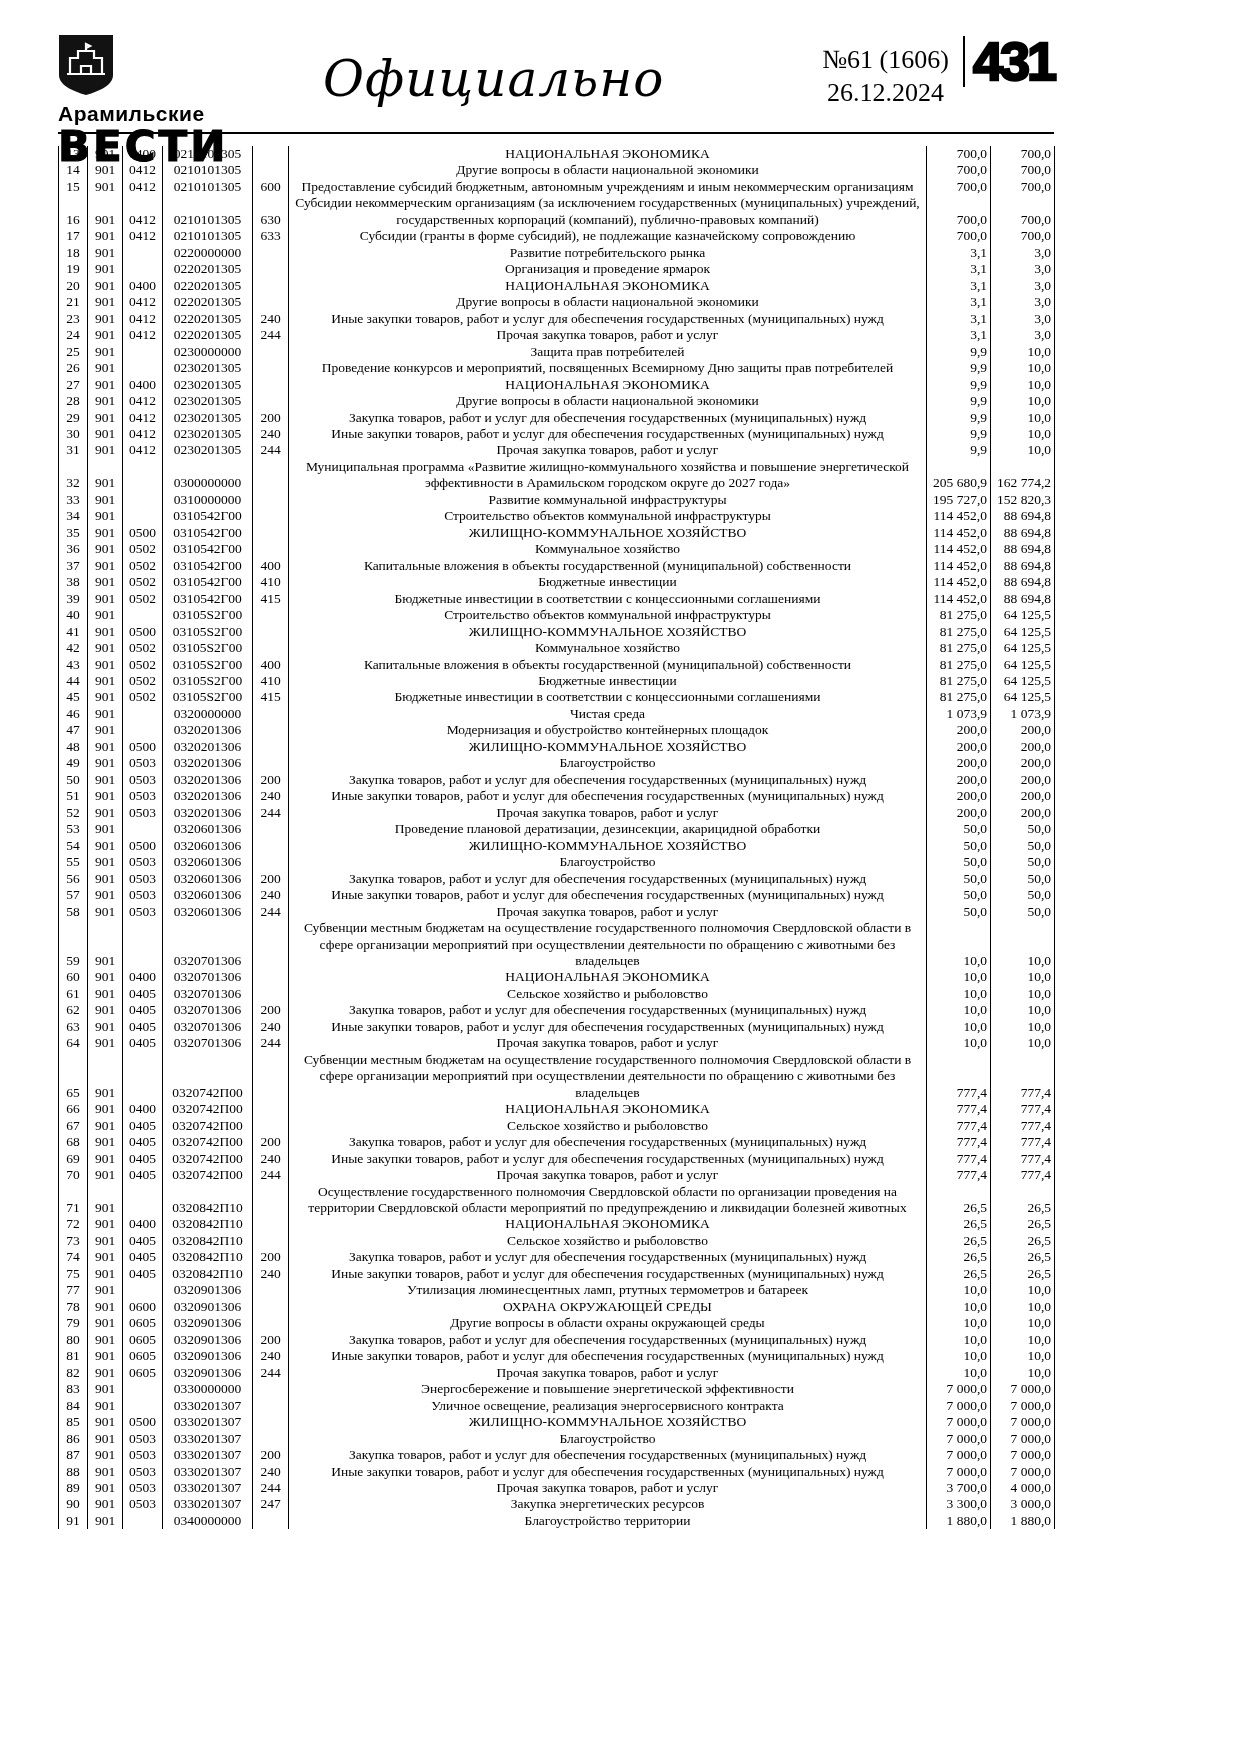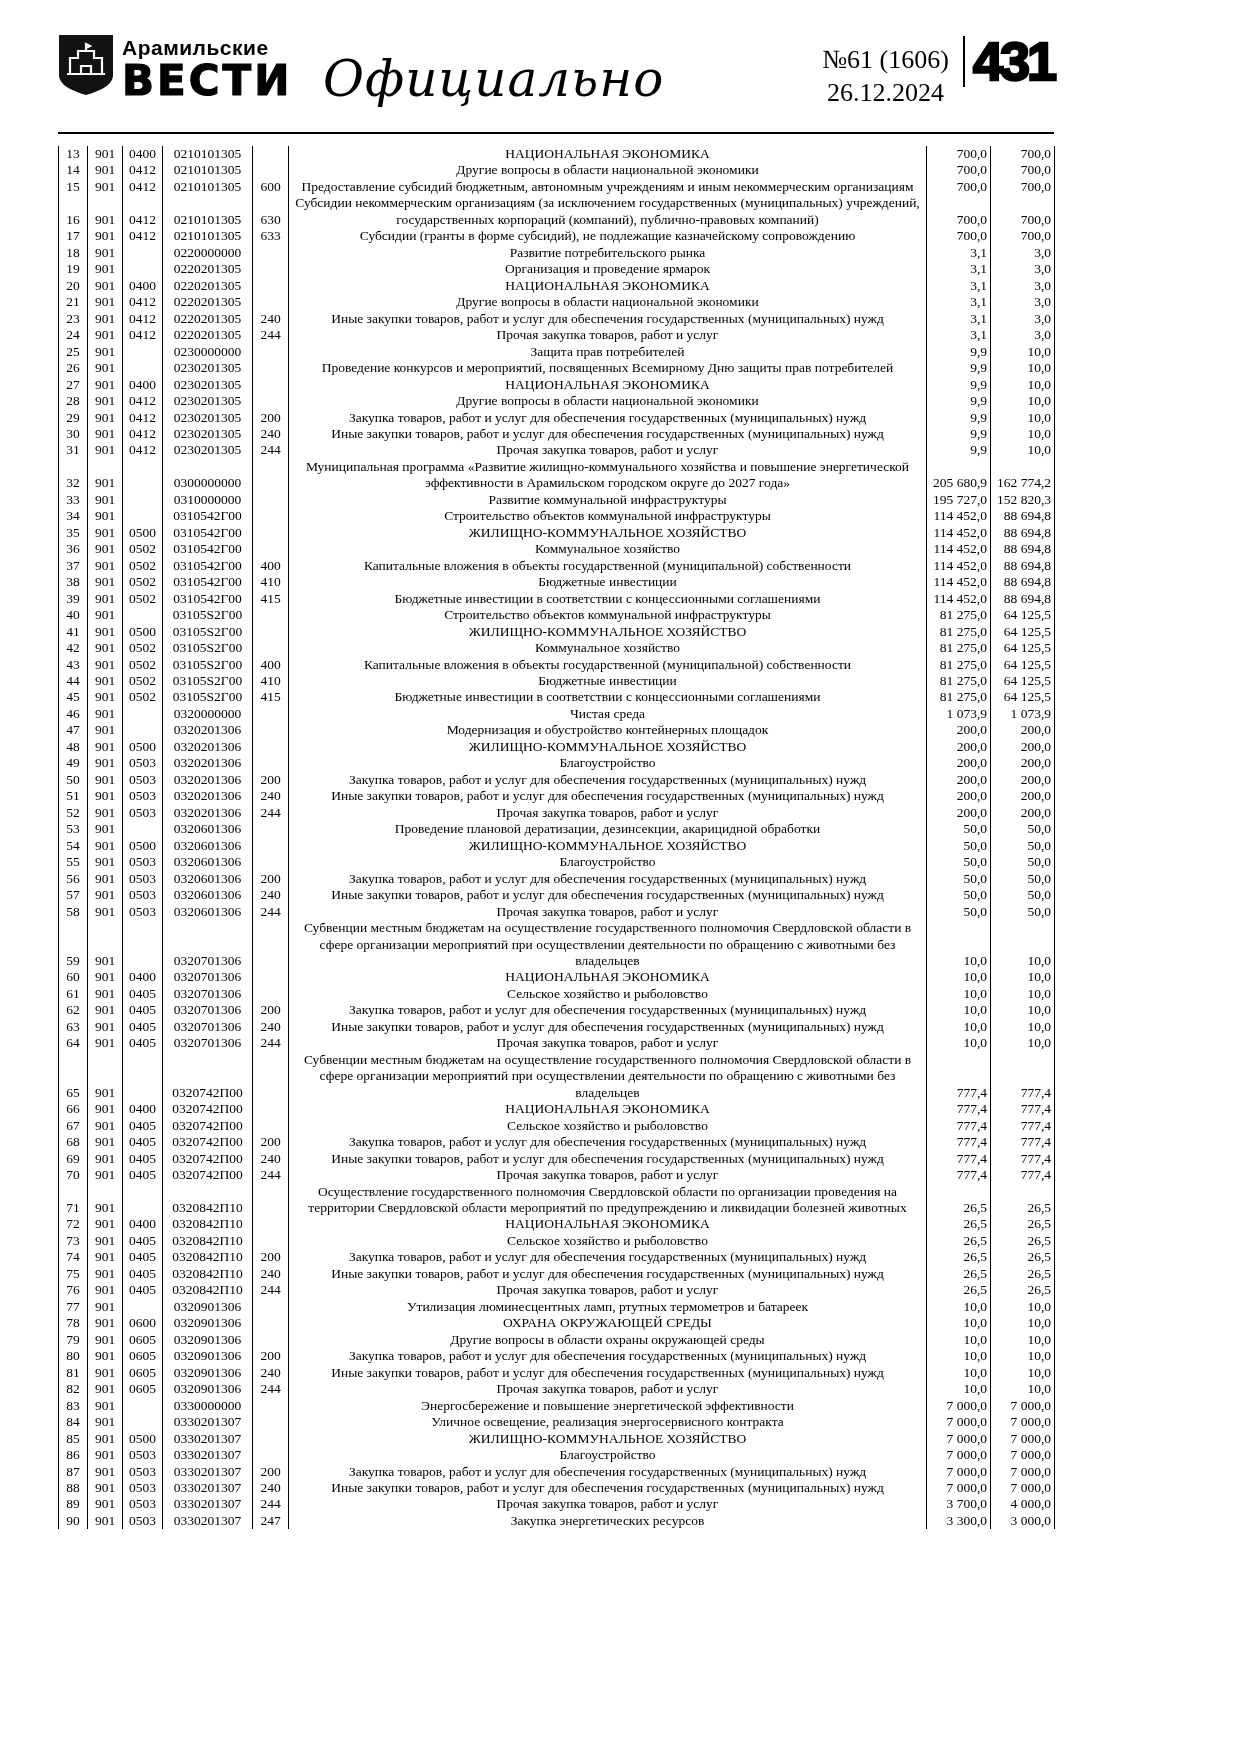--- a/index.html
+++ b/index.html
@@ -13,21 +13,21 @@
   .page { padding:34px 0 0 58px; }
   .content { width:996px; }
 
   
   header {
     display:flex; align-items:flex-start;
     border-bottom:2px solid #000;
     padding-bottom:8px;
     height:100px;
   }
-  .masthead { display:flex; align-items:flex-start; width:265px; }
+  .masthead { display:flex; align-items:flex-start; width:265px;flex-direction:column; }
   .emblem { flex:0 0 auto; margin-right:8px; }
   .logo-text { display:flex; flex-direction:column; padding-top:2px; }
   .np-top {
     font-family:"Liberation Sans","DejaVu Sans",sans-serif;
     font-weight:bold; font-size:21px; letter-spacing:0.5px;
   }
   .np-main {
     font-family:"DejaVu Sans","Liberation Sans",sans-serif;
     font-weight:bold; font-size:42px; line-height:1.0;
     letter-spacing:3px; -webkit-text-stroke:1.2px #000;
@@ -728,30 +728,20 @@
             <td class="c-n">75</td>
             <td class="c-code">901</td>
             <td class="c-code">0405</td>
             <td class="c-code">0320842П10</td>
             <td class="c-code">240</td>
             <td class="c-name">Иные закупки товаров, работ и услуг для обеспечения государственных (муниципальных) нужд</td>
             <td class="c-amt">26,5</td>
             <td class="c-amt">26,5</td>
           </tr>
           <tr>
-            <td class="c-n">76</td>
-            <td class="c-code">901</td>
-            <td class="c-code">0405</td>
-            <td class="c-code">0320842П10</td>
-            <td class="c-code">244</td>
-            <td class="c-name">Прочая закупка товаров, работ и услуг</td>
-            <td class="c-amt">26,5</td>
-            <td class="c-amt">26,5</td>
-          </tr>
-          <tr>
             <td class="c-n">77</td>
             <td class="c-code">901</td>
             <td class="c-code"></td>
             <td class="c-code">0320901306</td>
             <td class="c-code"></td>
             <td class="c-name">Утилизация люминесцентных ламп, ртутных термометров и батареек</td>
             <td class="c-amt">10,0</td>
             <td class="c-amt">10,0</td>
           </tr>
           <tr>
@@ -877,17 +867,27 @@
           <tr>
             <td class="c-n">90</td>
             <td class="c-code">901</td>
             <td class="c-code">0503</td>
             <td class="c-code">0330201307</td>
             <td class="c-code">247</td>
             <td class="c-name">Закупка энергетических ресурсов</td>
             <td class="c-amt">3 300,0</td>
             <td class="c-amt">3 000,0</td>
           </tr>
+          <tr>
+            <td class="c-n">91</td>
+            <td class="c-code">901</td>
+            <td class="c-code"></td>
+            <td class="c-code">0340000000</td>
+            <td class="c-code"></td>
+            <td class="c-name">Благоустройство территории</td>
+            <td class="c-amt">1 880,0</td>
+            <td class="c-amt">1 880,0</td>
+          </tr>
         </tbody>
     </table>
 
   </div>
 </div>
 
 </body></html>

